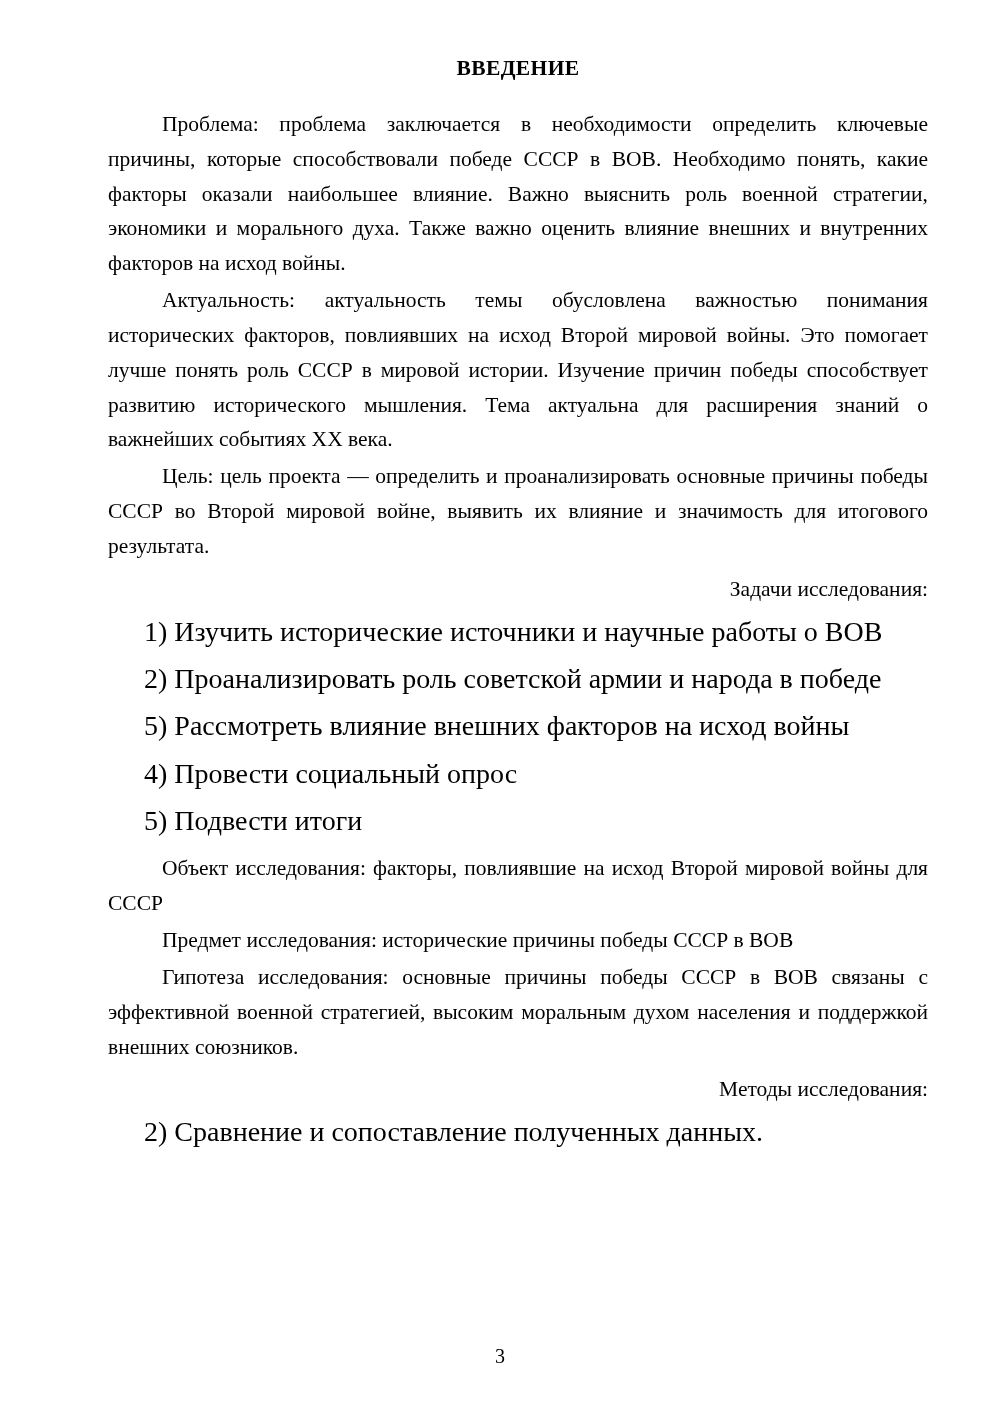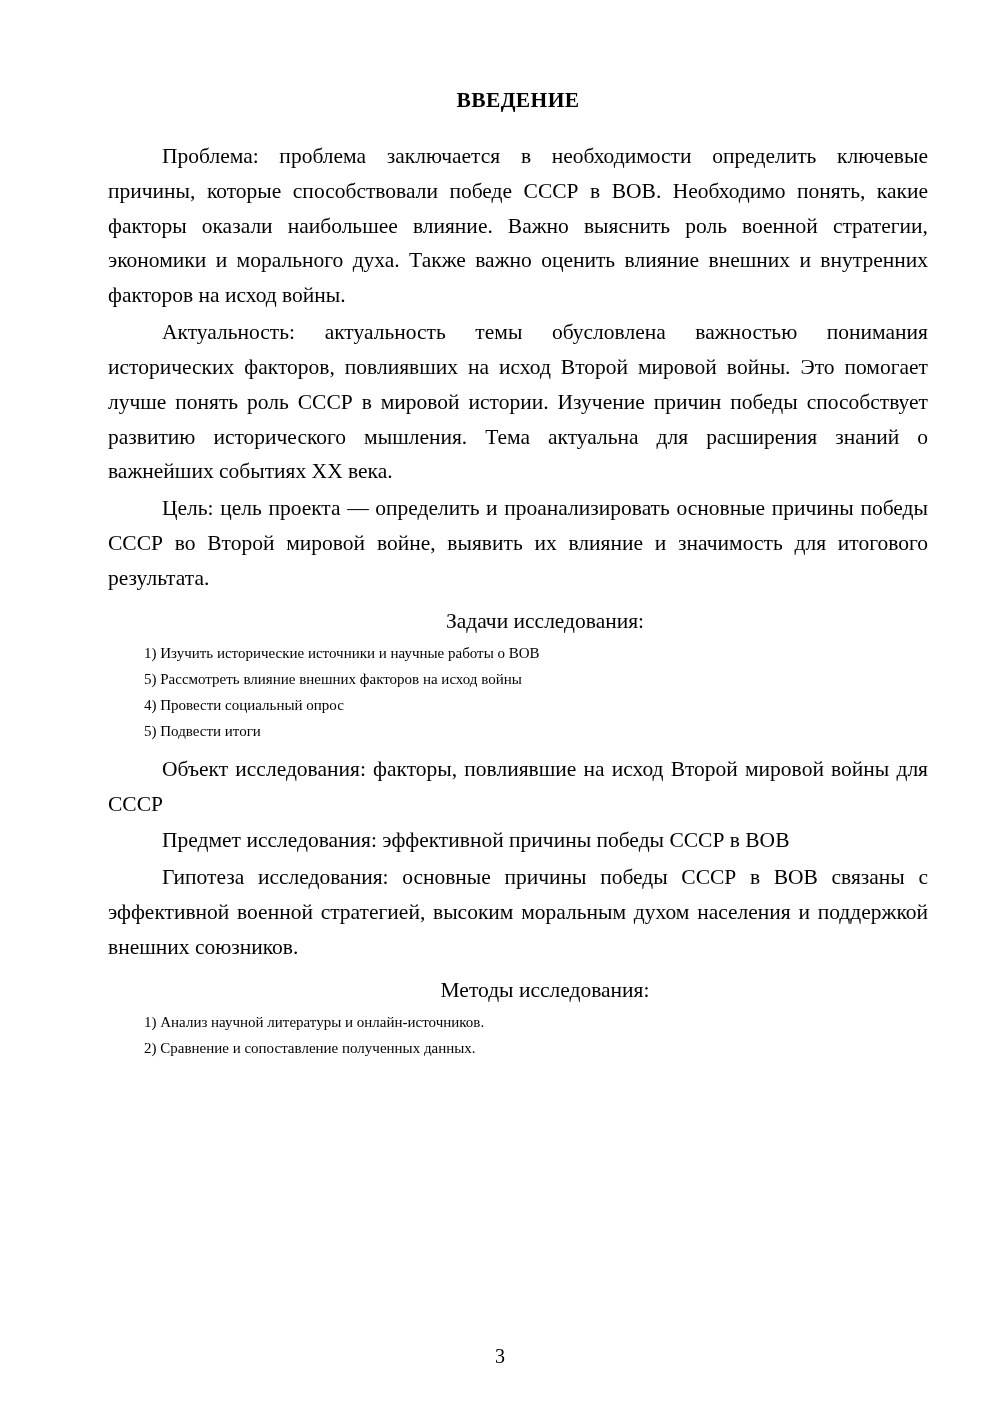--- a/index.html
+++ b/index.html
@@ -12,21 +12,21 @@
     height: 1414px;
     font-family: "Liberation Serif", "DejaVu Serif", serif;
     color: #000000;
     position: relative;
     overflow: hidden;
   }
   .page {
     box-sizing: border-box;
     width: 1000px;
     height: 1414px;
-    padding: 88px 72px 40px 108px;
+    padding: 56px 72px 40px 108px;
     position: relative;
   }
   .doc-title {
     text-align: center;
     font-weight: bold;
     font-size: 21.5px;
     letter-spacing: 0.4px;
     margin: 0 0 26px 0;
   }
   .para {
@@ -35,27 +35,27 @@
     font-size: 21.5px;
     line-height: 1.62;
     margin: 0 0 2px 0;
     text-indent: 54px;
   }
   .para:last-child {
     margin-bottom: 0;
   }
   .list-item {
     text-align: left;
-    font-size: 15px;
+    font-size: 28px;
     line-height: 1.62;
     margin: 0 0 2px 0;
     text-indent: 36px;
   }
   .label-line {
-    text-align: center;
+    text-align: right;
     font-size: 21.5px;
     line-height: 1.62;
     margin: 0 0 2px 0;
     text-indent: 54px;
   }
   .block-gap {
     height: 6px;
   }
   .page-number {
     position: absolute;
@@ -74,30 +74,30 @@
   <h1 class="doc-title">ВВЕДЕНИЕ</h1>
 
   <p class="para">Проблема: проблема заключается в необходимости определить ключевые причины, которые способствовали победе СССР в ВОВ. Необходимо понять, какие факторы оказали наибольшее влияние. Важно выяснить роль военной стратегии, экономики и морального духа. Также важно оценить влияние внешних и внутренних факторов на исход войны.</p>
   <p class="para">Актуальность: актуальность темы обусловлена важностью понимания исторических факторов, повлиявших на исход Второй мировой войны. Это помогает лучше понять роль СССР в мировой истории. Изучение причин победы способствует развитию исторического мышления. Тема актуальна для расширения знаний о важнейших событиях XX века.</p>
   <p class="para">Цель: цель проекта — определить и проанализировать основные причины победы СССР во Второй мировой войне, выявить их влияние и значимость для итогового результата.</p>
 
   <div class="block-gap"></div>
 
   <p class="label-line">Задачи исследования:</p>
   <p class="list-item">1) Изучить исторические источники и научные работы о ВОВ</p>
+  <p class="list-item">2) Проанализировать роль советской армии и народа в победе</p>
   <p class="list-item">5) Рассмотреть влияние внешних факторов на исход войны</p>
   <p class="list-item">4) Провести социальный опрос</p>
   <p class="list-item">5) Подвести итоги</p>
 
   <div class="block-gap"></div>
 
   <p class="para">Объект исследования: факторы, повлиявшие на исход Второй мировой войны для СССР</p>
-  <p class="para">Предмет исследования: эффективной причины победы СССР в ВОВ</p>
+  <p class="para">Предмет исследования: исторические причины победы СССР в ВОВ</p>
   <p class="para">Гипотеза исследования: основные причины победы СССР в ВОВ связаны с эффективной военной стратегией, высоким моральным духом населения и поддержкой внешних союзников.</p>
 
   <div class="block-gap"></div>
 
   <p class="label-line">Методы исследования:</p>
-  <p class="list-item">1) Анализ научной литературы и онлайн-источников.</p>
   <p class="list-item">2) Сравнение и сопоставление полученных данных.</p>
 
   <div class="page-number">3</div>
 </div>
 
 </body></html>

